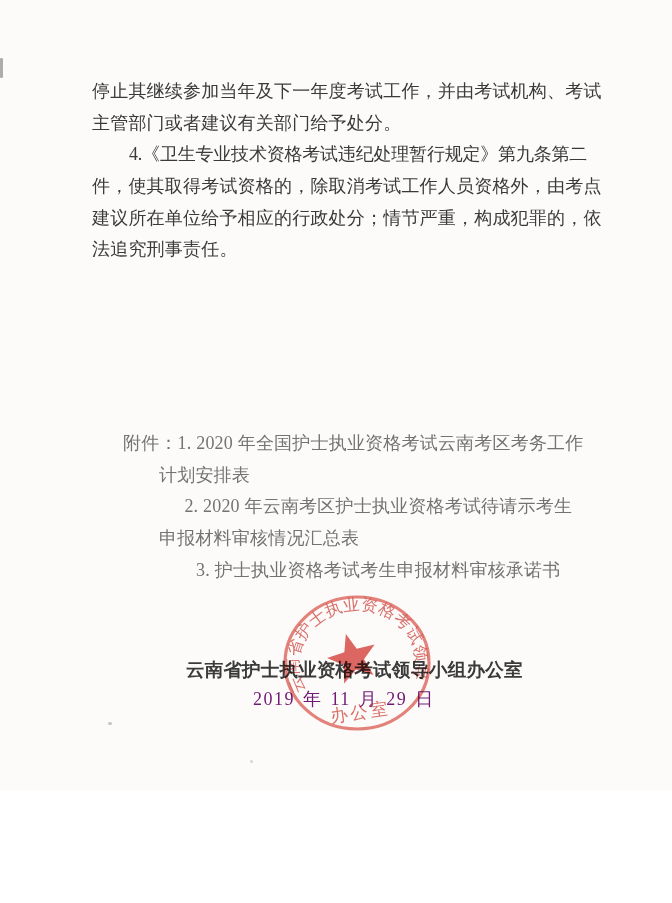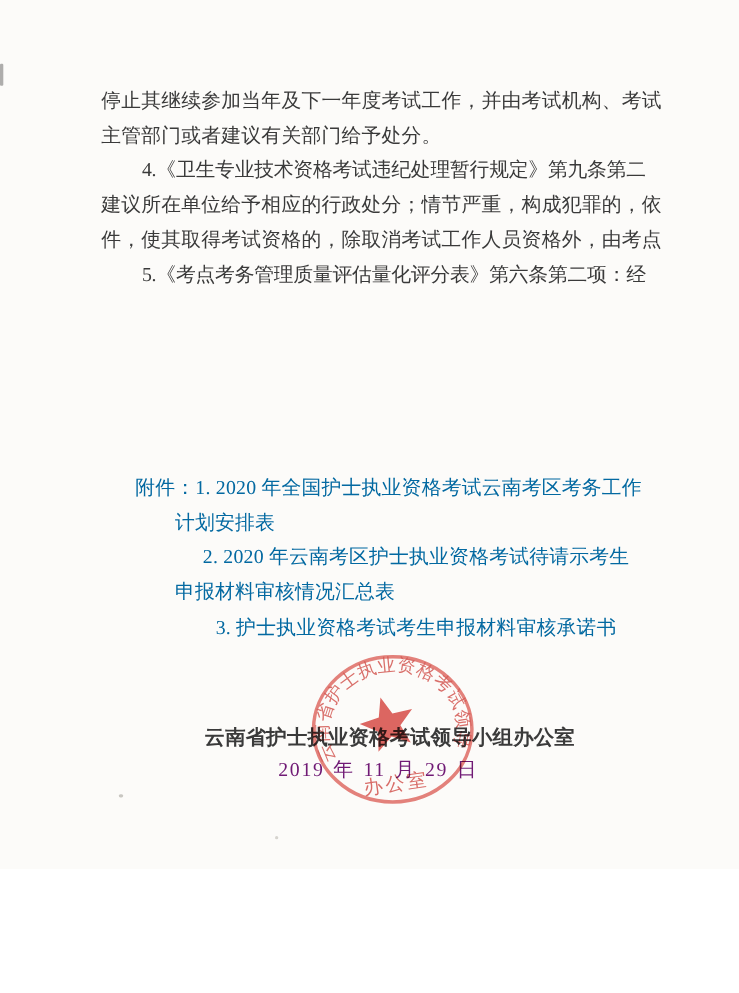--- a/index.html
+++ b/index.html
@@ -23,21 +23,21 @@
   .body-text{
     position:absolute;left:92px;top:76px;width:512px;
     font-size:18px;line-height:31.7px;color:#3a3a3a;
     letter-spacing:0.2px;
   }
   .line{white-space:nowrap;height:31.7px;}
   .line.indent{padding-left:37px;letter-spacing:-0.2px;}
 
   .attachments{
     position:absolute;left:123px;top:428px;
-    font-size:18px;line-height:31.7px;color:#0369a1;
+    font-size:18px;line-height:31.7px;color:#737373;
     letter-spacing:0.2px;
   }
   .attachments .k-label{margin-left:0;}
   .attachments .k-item{margin-left:50px;text-align:center;}
   .attachments .k-cont{margin-left:36px;}
 
   .sig-org{
     position:absolute;left:186px;top:657px;
     font-size:18.5px;color:#3a3a3a;white-space:nowrap;letter-spacing:0.2px;font-weight:bold;
   }
@@ -62,23 +62,23 @@
 <div class="page">
 
   <div class="artifact-left"></div>
   <div class="speck1"></div>
   <div class="speck2"></div>
 
   <div class="body-text">
     <div class="line">停止其继续参加当年及下一年度考试工作，并由考试机构、考试</div>
     <div class="line">主管部门或者建议有关部门给予处分。</div>
     <div class="line indent">4.《卫生专业技术资格考试违纪处理暂行规定》第九条第二</div>
+    <div class="line">件，使其取得考试资格的，除取消考试工作人员资格外，由考点</div>
     <div class="line">建议所在单位给予相应的行政处分；情节严重，构成犯罪的，依</div>
-    <div class="line">件，使其取得考试资格的，除取消考试工作人员资格外，由考点</div>
-    <div class="line indent">5.《考点考务管理质量评估量化评分表》第六条第二项：经</div>
+    <div class="line">法追究刑事责任。</div>
   </div>
 
   <div class="attachments">
     <div class="line k-label">附件：1. 2020 年全国护士执业资格考试云南考区考务工作</div>
     <div class="line k-cont">计划安排表</div>
     <div class="line k-item">2. 2020 年云南考区护士执业资格考试待请示考生</div>
     <div class="line k-cont">申报材料审核情况汇总表</div>
     <div class="line k-item">3. 护士执业资格考试考生申报材料审核承诺书</div>
   </div>
 

